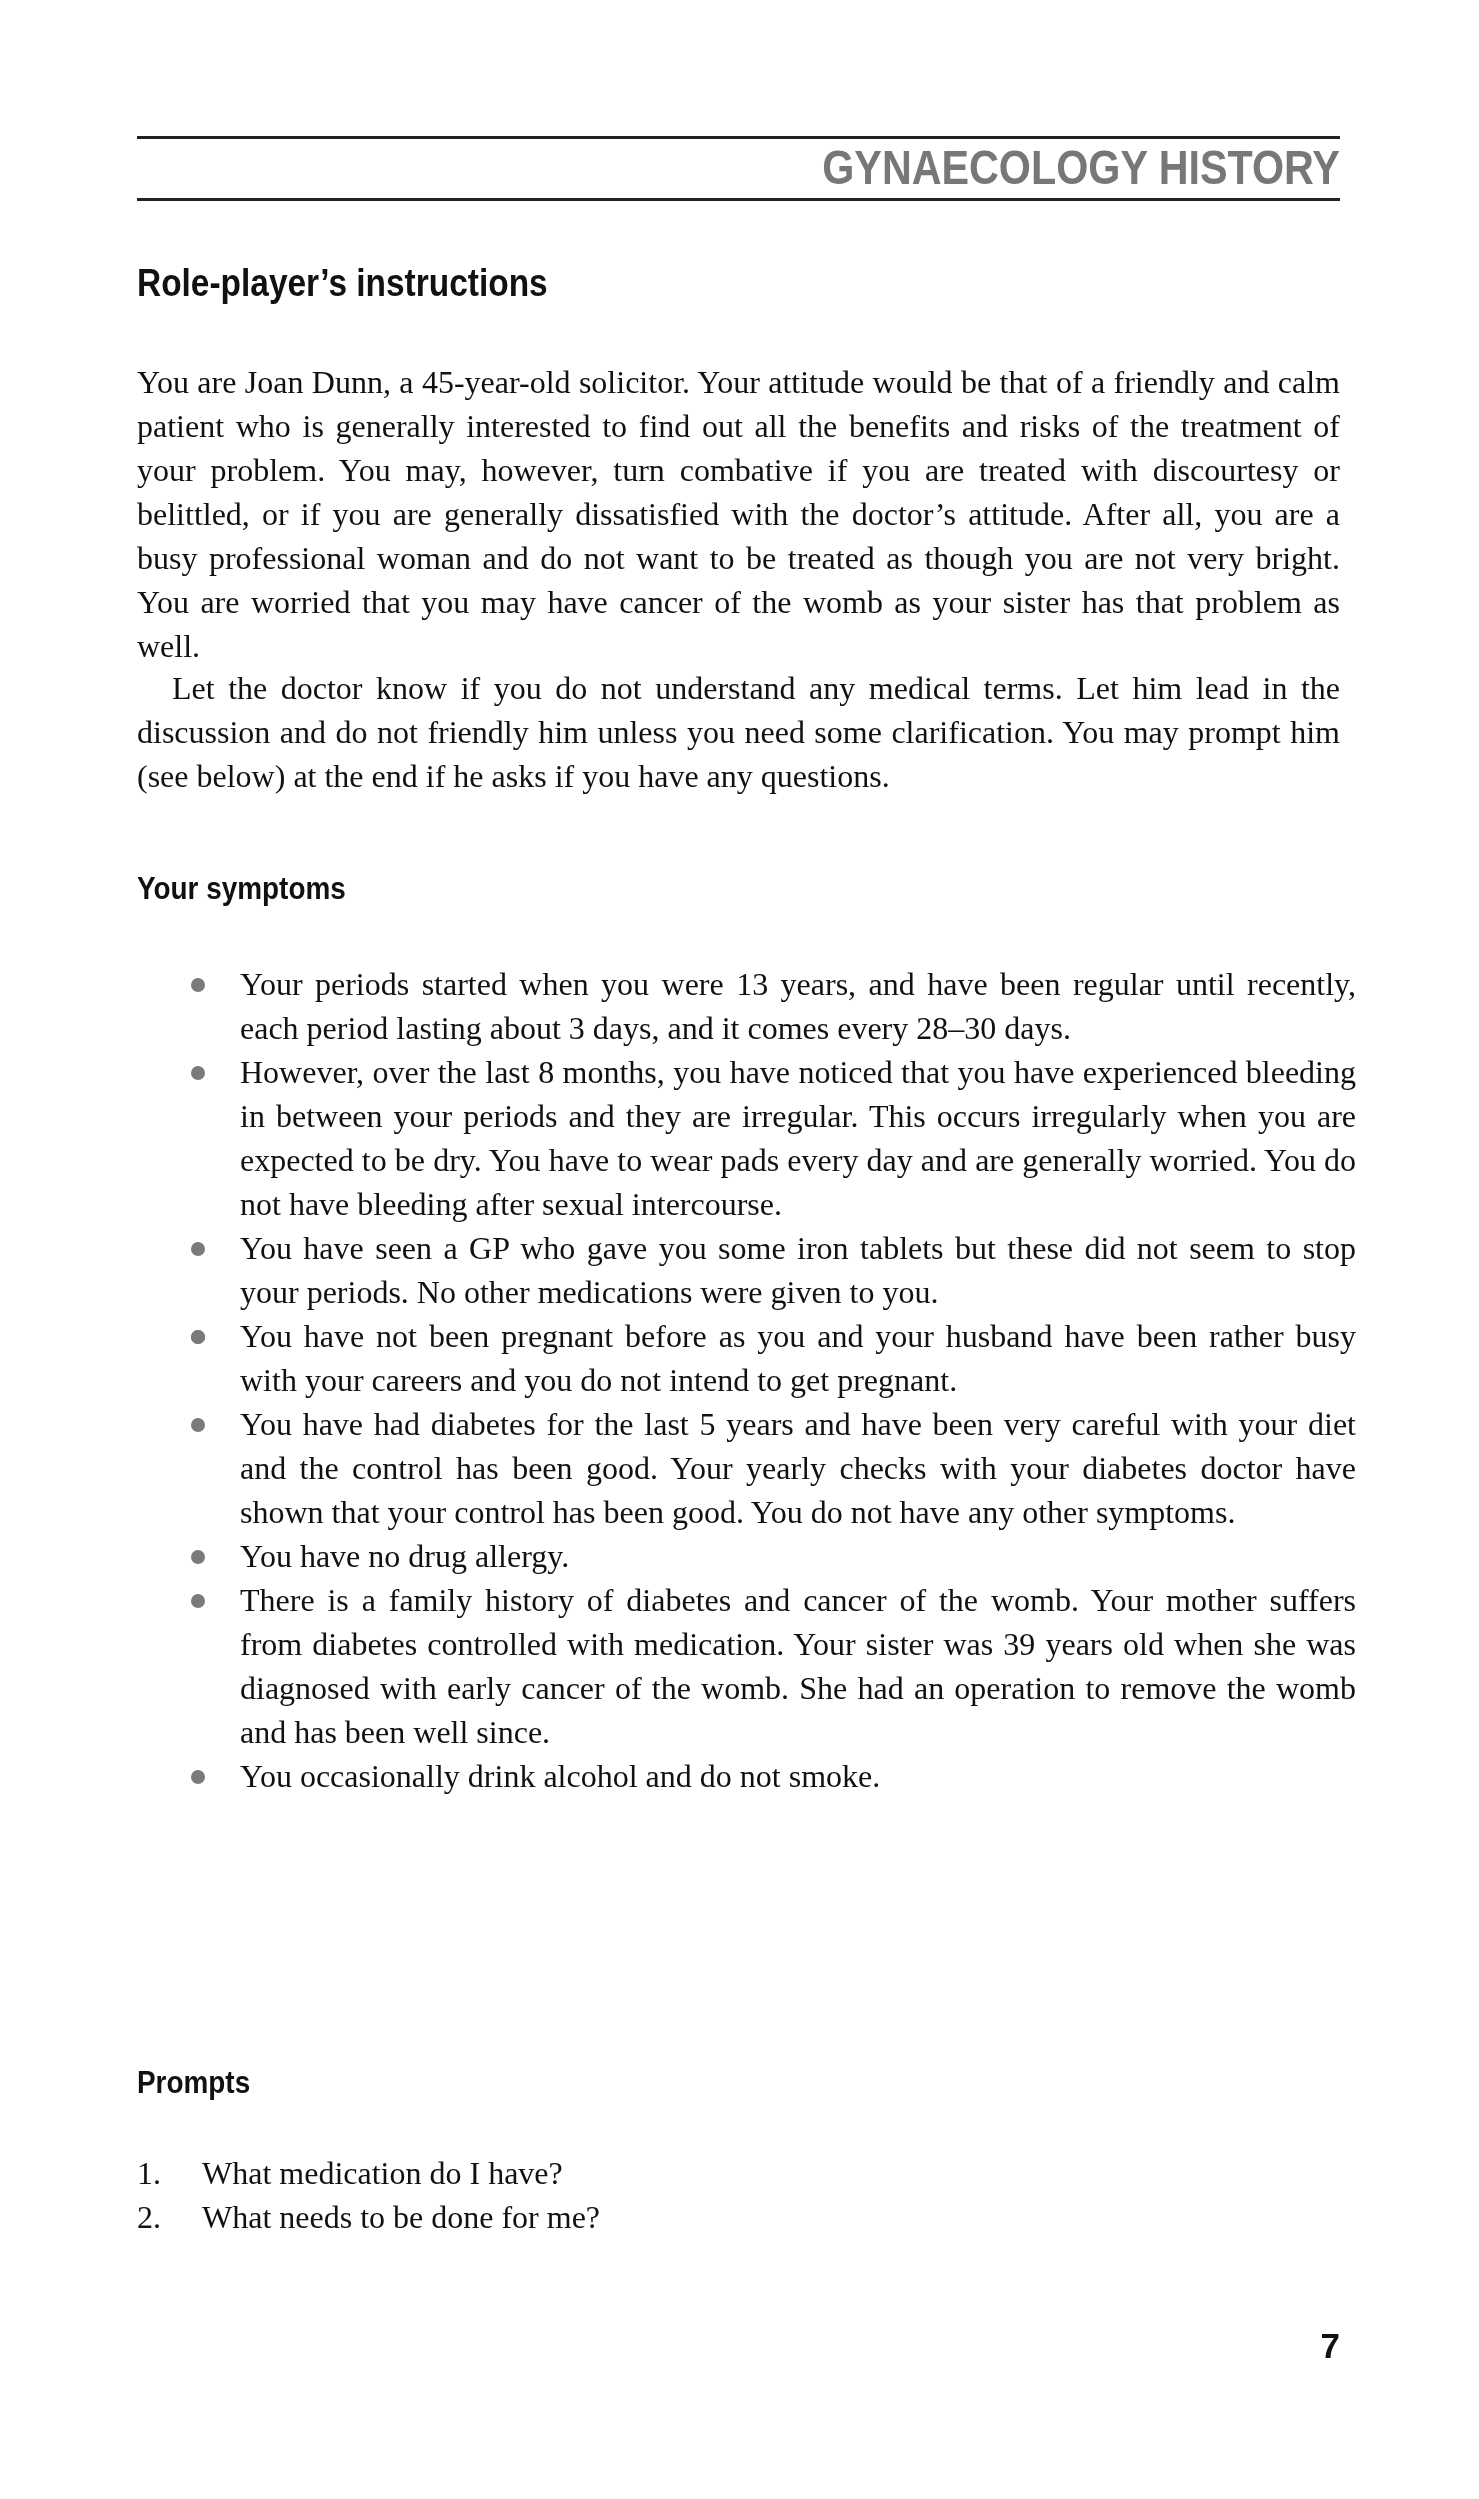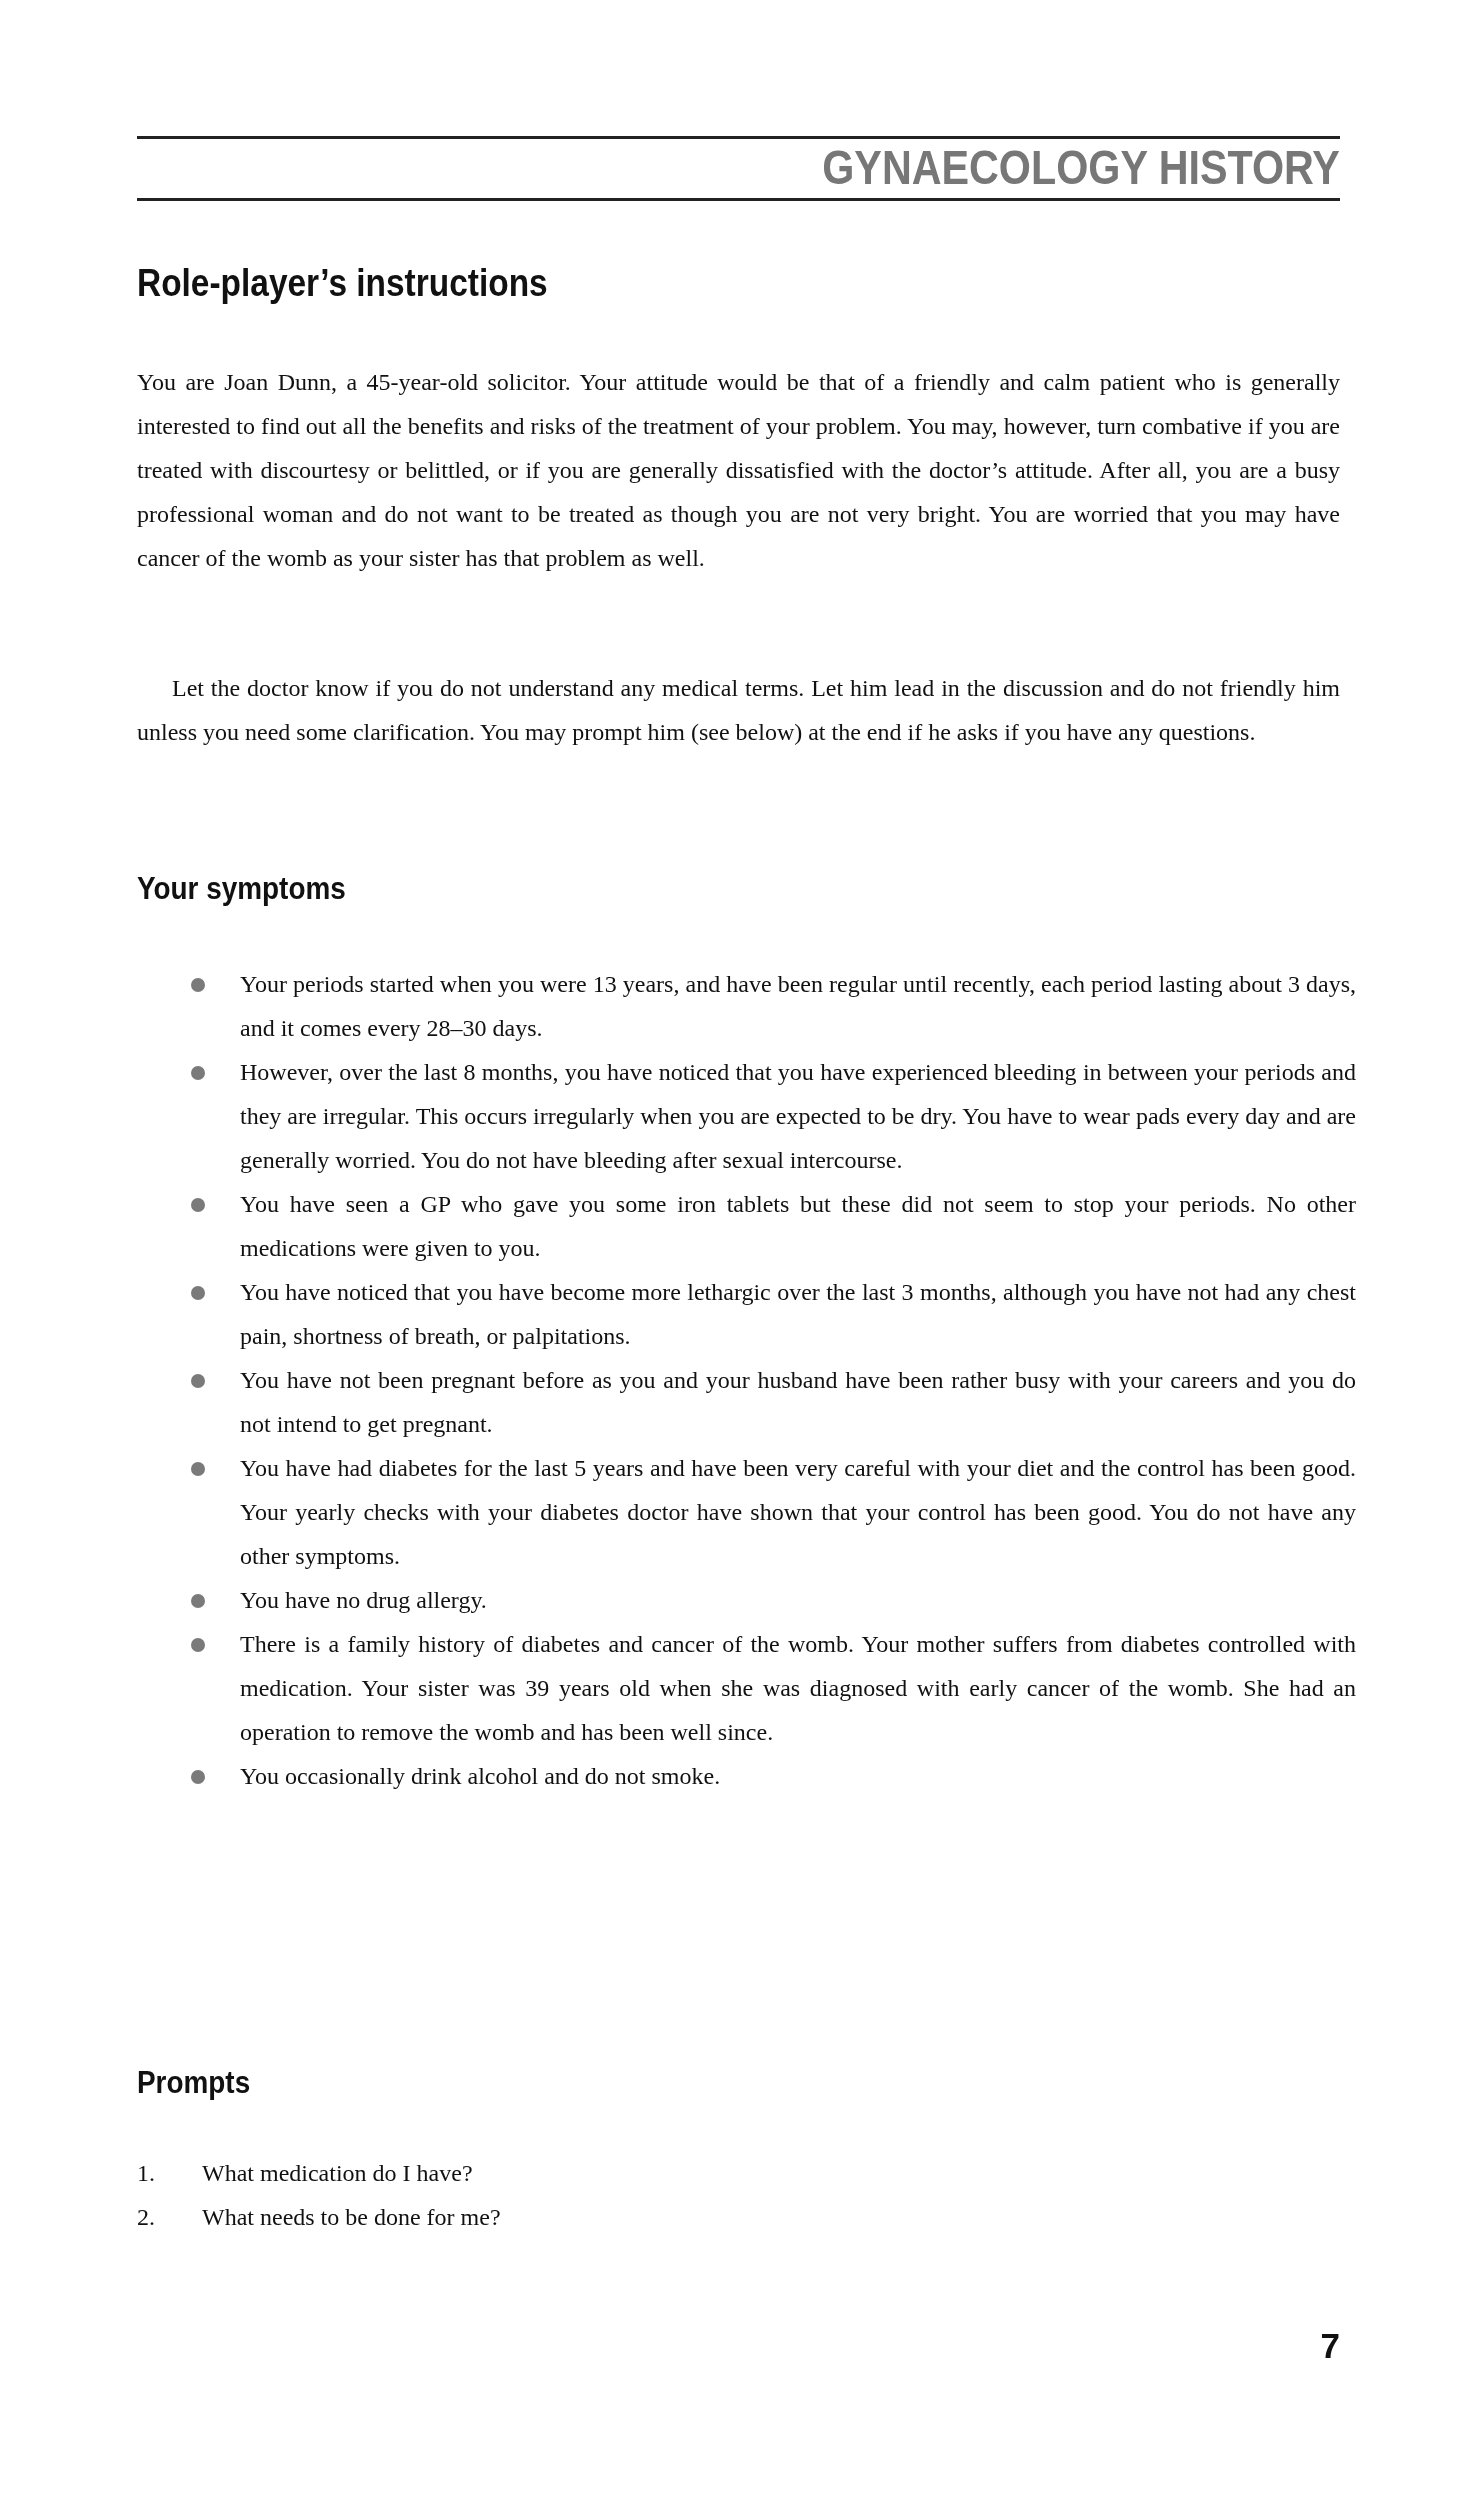--- a/index.html
+++ b/index.html
@@ -1,21 +1,21 @@
 <!DOCTYPE html>
 <html style="font-size:14px"><head>
 <meta charset="utf-8">
 <style>
   html, body { margin:0; padding:0; background:#ffffff; }
   body { width:1479px; height:2500px; position:relative; overflow:hidden; color:#111; }
   .page { position:absolute; left:137px; width:1203px; top:0; }
   .rule { position:absolute; left:0; width:1203px; height:2.6px; background:#222; }
   .running-head { position:absolute; right:0; top:140px; font-family:"Liberation Sans", sans-serif; font-weight:bold; font-size:48px; color:#777; letter-spacing:0px; transform:scaleX(0.86); transform-origin:right center; white-space:nowrap; }
   .h1 { position:absolute; left:0; top:262px; font-family:"Liberation Sans", sans-serif; font-weight:bold; font-size:38px; color:#111; transform:scaleX(0.88); transform-origin:left center; white-space:nowrap; }
-  .body-text { font-family:"Liberation Serif", serif; font-size:24px; line-height:44px; text-align:justify; color:#111; }
+  .body-text { font-family:"Liberation Serif", serif; font-size:32px; line-height:44px; text-align:justify; color:#111; }
   .para { position:absolute; left:0; width:1203px; margin:0; }
   .para.indent { text-indent:35px; }
   .h2 { position:absolute; left:0; font-family:"Liberation Sans", sans-serif; font-weight:bold; font-size:31px; color:#111; transform:scaleX(0.9); transform-origin:left center; white-space:nowrap; }
   .bullets { position:absolute; left:0; top:946px; width:1203px; list-style:none; margin:16px; padding:0; }
   .bullets li { position:relative; padding-left:87px; }
   .bullet-dot { position:absolute; left:38px; top:15.7px; width:14px; height:14px; border-radius:50%; background:#7a7a7a; }
   .prompts { position:absolute; left:0; top:2151px; margin:0; padding:0; list-style:none; width:1203px; }
   .prompts li { position:relative; padding-left:65px; }
   .prompt-num { position:absolute; left:0; top:0; }
   .page-number { position:absolute; right:0; top:2326px; font-family:"Liberation Sans", sans-serif; font-weight:bold; font-size:35px; color:#111; }
@@ -32,21 +32,21 @@
 
   <p class="para body-text" style="top:360px;">You are Joan Dunn, a 45-year-old solicitor. Your attitude would be that of a friendly and calm patient who is generally interested to find out all the benefits and risks of the treatment of your problem. You may, however, turn combative if you are treated with discourtesy or belittled, or if you are generally dissatisfied with the doctor’s attitude. After all, you are a busy professional woman and do not want to be treated as though you are not very bright. You are worried that you may have cancer of the womb as your sister has that problem as well.</p>
   <p class="para body-text indent" style="top:666px;">Let the doctor know if you do not understand any medical terms. Let him lead in the discussion and do not friendly him unless you need some clarification. You may prompt him (see below) at the end if he asks if you have any questions.</p>
 
   <div class="h2" style="top:871px;">Your symptoms</div>
 
   <ul class="bullets body-text">
     <li><span class="bullet-dot"></span><span>Your periods started when you were 13 years, and have been regular until recently, each period lasting about 3 days, and it comes every 28–30 days.</span></li>
     <li><span class="bullet-dot"></span><span>However, over the last 8 months, you have noticed that you have experienced bleeding in between your periods and they are irregular. This occurs irregularly when you are expected to be dry. You have to wear pads every day and are generally worried. You do not have bleeding after sexual intercourse.</span></li>
     <li><span class="bullet-dot"></span><span>You have seen a GP who gave you some iron tablets but these did not seem to stop your periods. No other medications were given to you.</span></li>
-    <li><span class="bullet-dot"></span><span>You have noticed that you have become more lethargic over the last 3 months, although you have not had any chest pain, shortness of breath, or palpitations.</span></li>
+    <li><span class="bullet-dot"></span></li>
     <li><span class="bullet-dot"></span><span>You have not been pregnant before as you and your husband have been rather busy with your careers and you do not intend to get pregnant.</span></li>
     <li><span class="bullet-dot"></span><span>You have had diabetes for the last 5 years and have been very careful with your diet and the control has been good. Your yearly checks with your diabetes doctor have shown that your control has been good. You do not have any other symptoms.</span></li>
     <li><span class="bullet-dot"></span><span>You have no drug allergy.</span></li>
     <li><span class="bullet-dot"></span><span>There is a family history of diabetes and cancer of the womb. Your mother suffers from diabetes controlled with medication. Your sister was 39 years old when she was diagnosed with early cancer of the womb. She had an operation to remove the womb and has been well since.</span></li>
     <li><span class="bullet-dot"></span><span>You occasionally drink alcohol and do not smoke.</span></li>
   </ul>
 
   <div class="h2" style="top:2065px;">Prompts</div>
 
   <ol class="prompts body-text">

